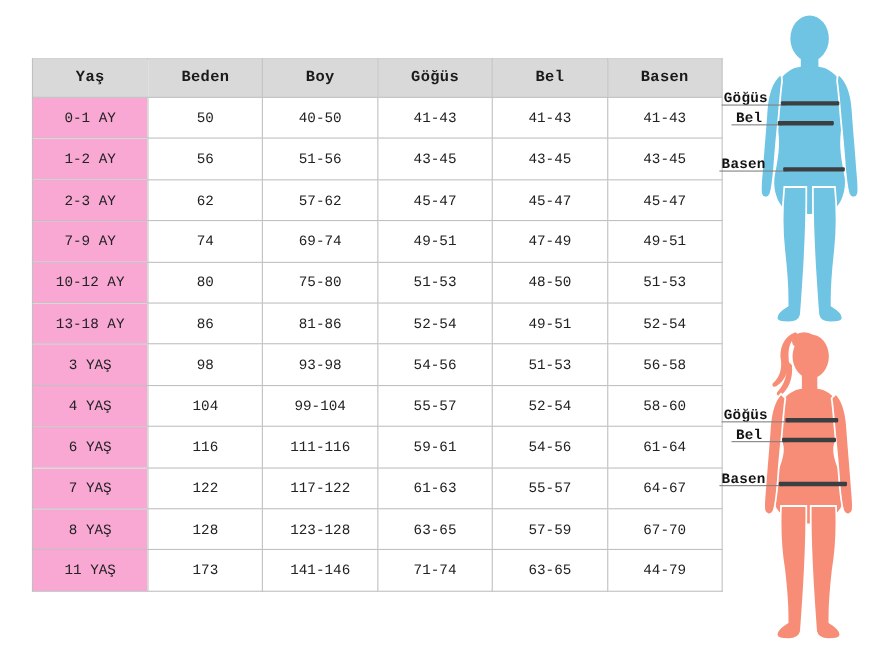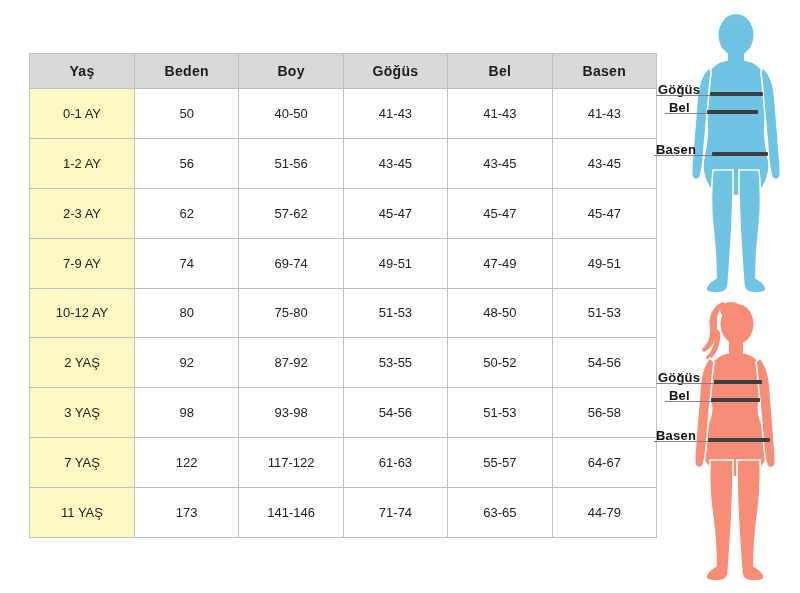--- a/index.html
+++ b/index.html
@@ -1,19 +1,19 @@
 <!DOCTYPE html>
 <html><head>
 <meta charset="utf-8">
 <style>
   html,body { margin:0; padding:0; background:#ffffff; }
   .stage {
     position:relative; width:800px; height:593px;
     background:#ffffff; overflow:hidden;
-    font-family:Liberation Sans, sans-serif;
+    font-family:Liberation Mono, monospace;
   }
   
   .size-table {
     position:absolute; left:29px; top:53px;
     width:628px; height:485px;
     border-collapse:collapse; table-layout:fixed;
     border:1px solid #9c9c9c;
     background:#ffffff;
   }
   .size-table th, .size-table td {
@@ -22,21 +22,21 @@
     padding:0; color:#222;
     overflow:hidden; white-space:nowrap;
   }
   .size-table thead tr { height:35px; }
   .size-table tbody tr { height:26px; }
   .size-table th {
     background:#d9d9d9; font-size:14px; font-weight:bold;
     letter-spacing:.3px; color:#1a1a1a;
   }
   .size-table td { font-size:13px; background:#ffffff; }
-  .size-table td.col-age { background:#fef9c3; }
+  .size-table td.col-age { background:#f9a8d4; }
   
   .fig { position:absolute; }
   .fig-boy  { left:678px; top:12px;  width:116px; height:282px; }
   .fig-girl { left:676px; top:298px; width:120px; height:286px; }
   
   .m-label {
     position:absolute; font-size:13px; font-weight:bold;
     color:#121212; line-height:13px; letter-spacing:.2px;
   }
   .m-underline { position:absolute; height:1px; background:#828282; }
@@ -93,42 +93,66 @@
         </tr>
         <tr>
           <td class="col-age">10-12 AY</td>
           <td>80</td>
           <td>75-80</td>
           <td>51-53</td>
           <td>48-50</td>
           <td>51-53</td>
         </tr>
         <tr>
-          <td class="col-age">2 YAŞ</td>
-          <td>92</td>
-          <td>87-92</td>
-          <td>53-55</td>
-          <td>50-52</td>
-          <td>54-56</td>
+          <td class="col-age">13-18 AY</td>
+          <td>86</td>
+          <td>81-86</td>
+          <td>52-54</td>
+          <td>49-51</td>
+          <td>52-54</td>
         </tr>
         <tr>
           <td class="col-age">3 YAŞ</td>
           <td>98</td>
           <td>93-98</td>
           <td>54-56</td>
           <td>51-53</td>
           <td>56-58</td>
         </tr>
         <tr>
+          <td class="col-age">4 YAŞ</td>
+          <td>104</td>
+          <td>99-104</td>
+          <td>55-57</td>
+          <td>52-54</td>
+          <td>58-60</td>
+        </tr>
+        <tr>
+          <td class="col-age">6 YAŞ</td>
+          <td>116</td>
+          <td>111-116</td>
+          <td>59-61</td>
+          <td>54-56</td>
+          <td>61-64</td>
+        </tr>
+        <tr>
           <td class="col-age">7 YAŞ</td>
           <td>122</td>
           <td>117-122</td>
           <td>61-63</td>
           <td>55-57</td>
           <td>64-67</td>
+        </tr>
+        <tr>
+          <td class="col-age">8 YAŞ</td>
+          <td>128</td>
+          <td>123-128</td>
+          <td>63-65</td>
+          <td>57-59</td>
+          <td>67-70</td>
         </tr>
         <tr>
           <td class="col-age">11 YAŞ</td>
           <td>173</td>
           <td>141-146</td>
           <td>71-74</td>
           <td>63-65</td>
           <td>44-79</td>
         </tr>
       </tbody>

